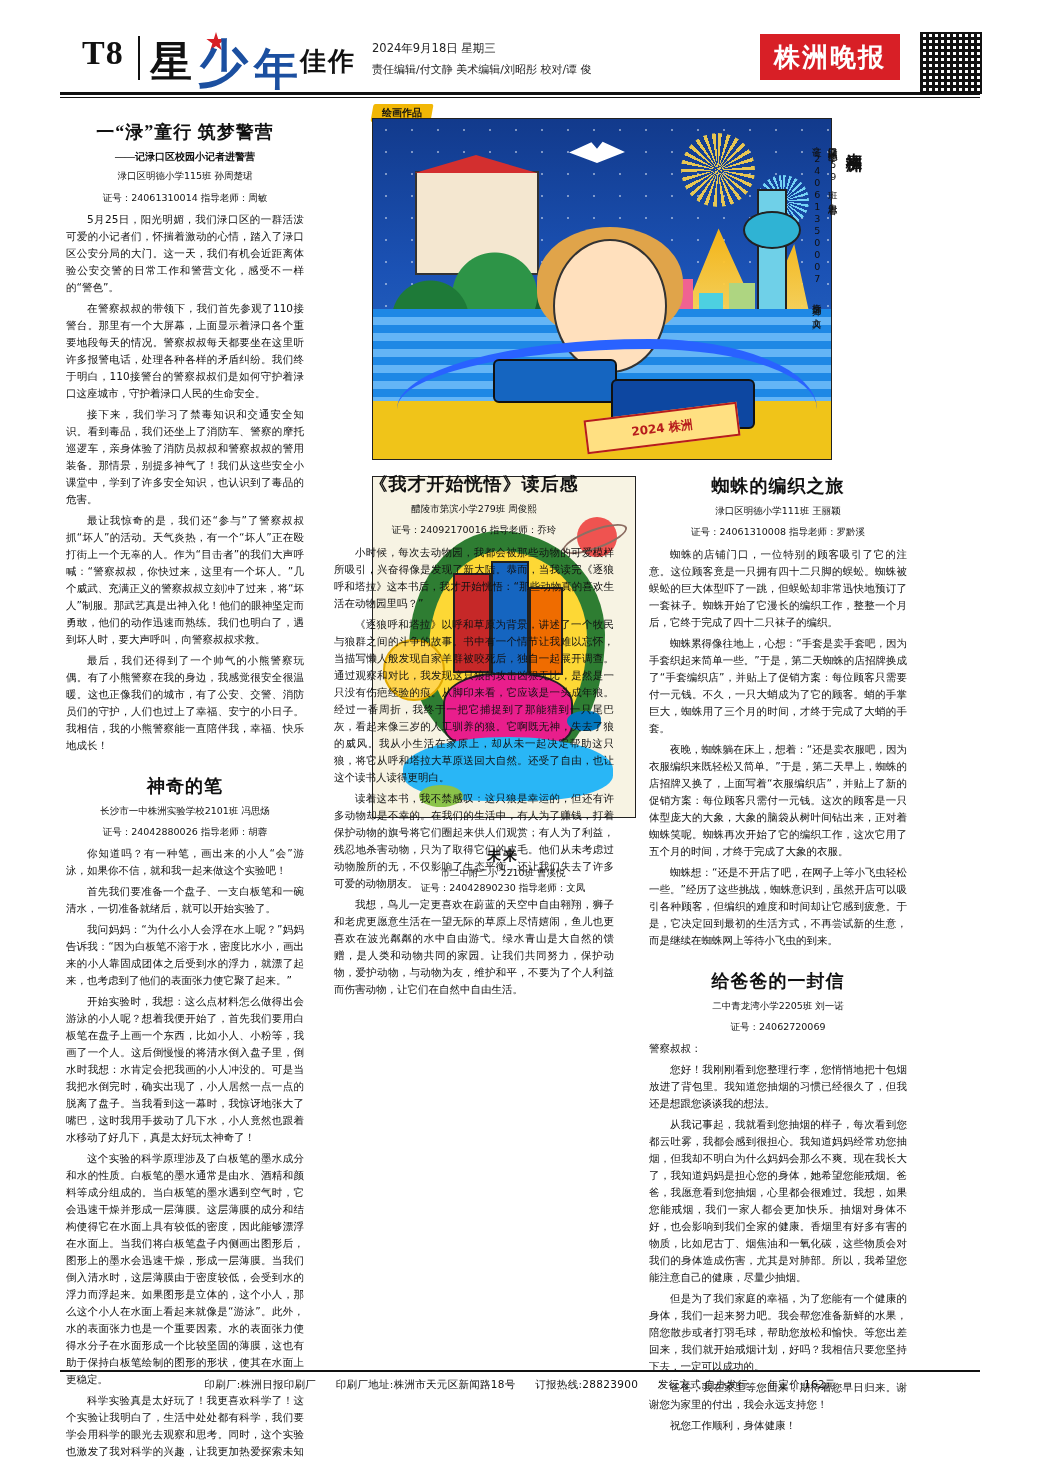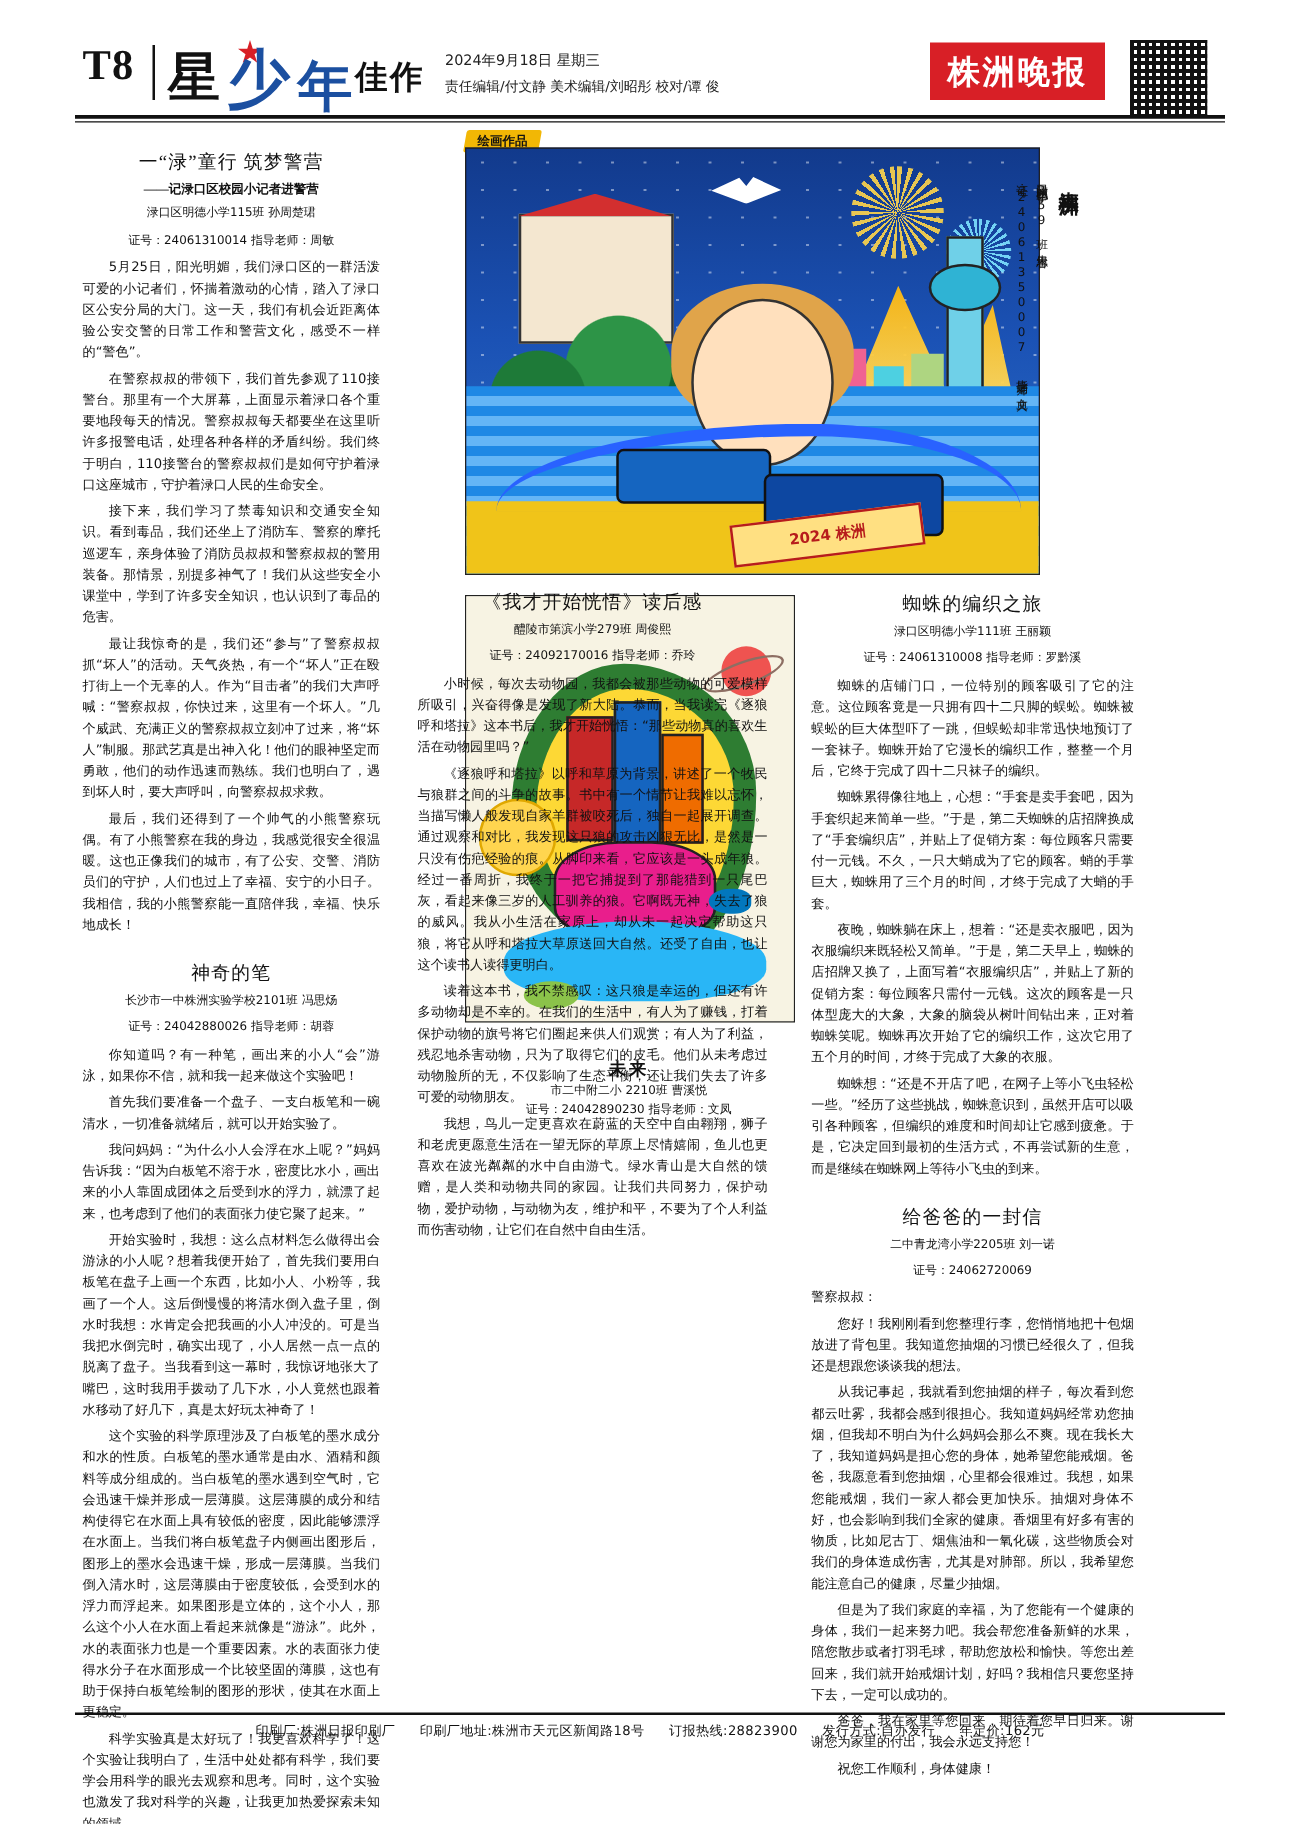--- a/index.html
+++ b/index.html
@@ -10,21 +10,21 @@
     color:#111;
     position:relative;
     overflow:hidden;
   }
   .page{
     position:absolute;left:0;top:0;width:1039px;height:1459px;
     background:#fff;
   }
   
   .masthead{
-    position:absolute;left:44px;top:28px;width:920px;height:62px;
+    position:absolute;left:60px;top:28px;width:920px;height:62px;
   }
   .mh-t8{
     position:absolute;left:22px;top:6px;
     font-size:34px;font-weight:bold;letter-spacing:1px;color:#111;
     font-family:"Liberation Serif",serif;
   }
   .mh-divider{
     position:absolute;left:78px;top:8px;width:2px;height:44px;background:#111;
   }
   .mh-logo{
@@ -76,21 +76,21 @@
     line-height:1.62;
     color:#111;
     text-align:justify;
   }
   .col p{margin:4px;text-indent:2em;}
   .c-left{left:62px;top:118px;width:246px;}
   .c-mid{left:330px;top:470px;width:288px;}
   .c-right{left:645px;top:472px;width:266px;}
 
   h2.art-title{
-    margin:0 0 2px 0;text-align:center;font-size:15px;font-weight:normal;
+    margin:0 0 2px 0;text-align:center;font-size:18px;font-weight:bold;
     font-family:"Liberation Serif",serif;letter-spacing:1px;
   }
   h3.art-sub{
     margin:0 0 3px 0;text-align:center;font-size:10px;font-weight:bold;
     font-family:"Liberation Serif",serif;
   }
   .byline{
     text-align:center;font-size:9.5px;line-height:1.6;margin:1px 0 6px 0;color:#111;
   }
   .gap{height:14px;}

